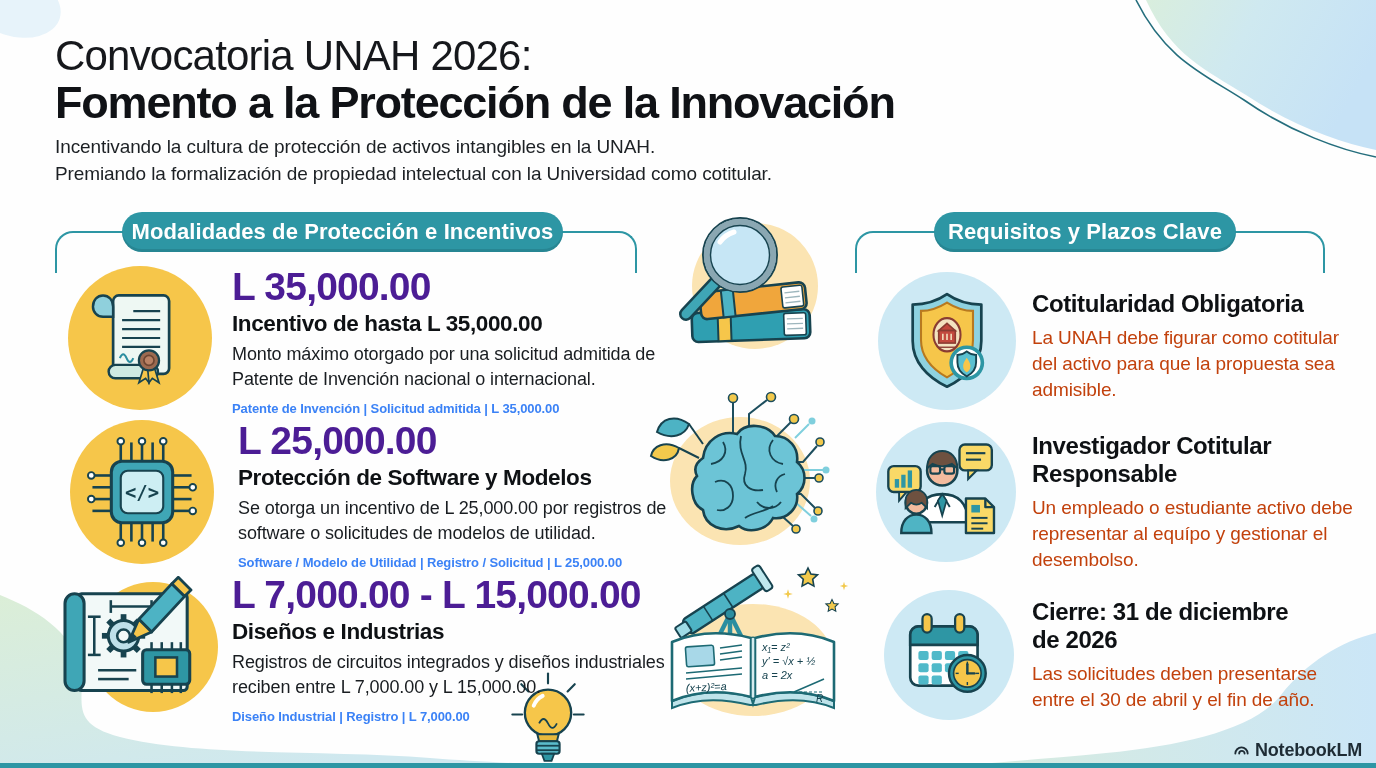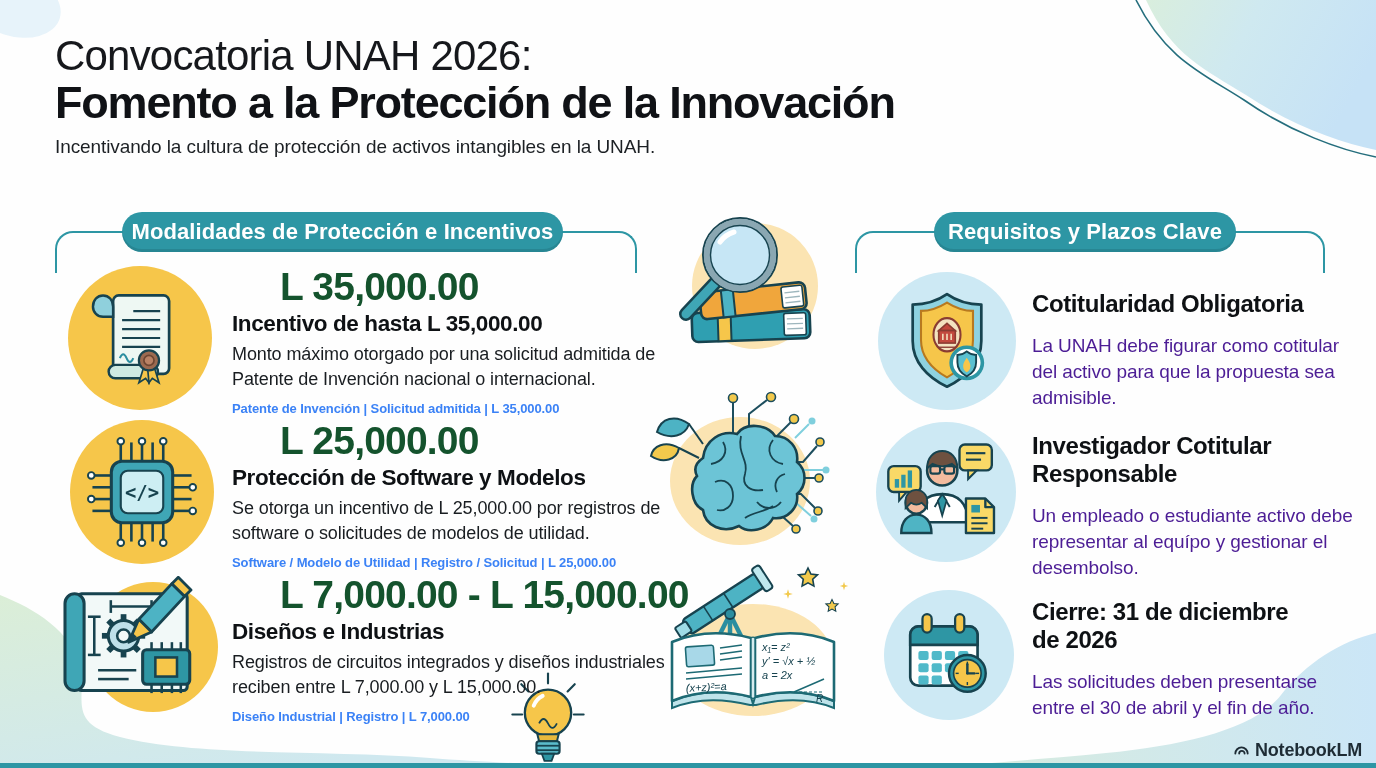--- a/index.html
+++ b/index.html
@@ -20,29 +20,29 @@
           box-shadow: inset 0 -3px 0 rgba(15,60,70,0.18); }
   .bracket { position:absolute; border:2px solid #2d96a4; border-bottom:none;
              border-radius:18px 18px 0 0; z-index:2; }
 
   .icon-circle { position:absolute; border-radius:50%; display:flex; align-items:center;
                  justify-content:center; z-index:2; overflow:visible; }
   .yellow-bg { background:#f6c64a; }
   .blue-bg { background:#cde9f4; }
 
   .item-text { z-index:2; }
-  .amount { font-size:39px; font-weight:800; letter-spacing:-0.8px; color:#14532d; line-height:0.98;margin-left:48px; }
+  .amount { font-size:39px; font-weight:800; letter-spacing:-0.8px; color:#4c1d95; line-height:0.98; }
   .heading { font-size:22.5px; font-weight:700; color:#0e1114; margin-top:5px; line-height:1.12;
              letter-spacing:-0.4px; white-space:pre-line; }
   .body { font-size:18px; color:#191d21; margin-top:6px; line-height:25px; white-space:pre-line; letter-spacing:-0.1px; }
   .meta { font-size:13px; font-weight:700; color:#3b82f6; margin-top:9px; letter-spacing:-0.1px; }
 
   .r-heading { font-size:24px; font-weight:700; color:#0e1114; line-height:28px;
                letter-spacing:-0.4px; white-space:pre-line; }
-  .r-body { font-size:19px; color:#4c1d95; margin-top:15px; line-height:26px; white-space:pre-line; letter-spacing:-0.1px; }
+  .r-body { font-size:19px; color:#c2410c; margin-top:7px; line-height:26px; white-space:pre-line; letter-spacing:-0.1px; }
 
   .watermark { position:absolute; right:14px; bottom:7px; display:flex; align-items:center; gap:5px;
                color:#1e2c35; font-weight:700; font-size:18px; z-index:9; letter-spacing:-0.2px; }
   .illu { position:absolute; z-index:1; }
 </style>
 </head>
 <body>
 
 <div class="canvas">
 
@@ -81,20 +81,21 @@
   </svg>
 
   <div class="bottom-bar"></div>
 
   <div class="abs" style="left:55px; top:34px; z-index:2;">
     <div class="title1">Convocatoria UNAH 2026:</div>
     <div class="title2">Fomento a la Protección de la Innovación</div>
   </div>
   <div class="abs subtitle" style="left:55px; top:133px;">
     <div>Incentivando la cultura de protección de activos intangibles en la UNAH.</div>
+    <div>Premiando la formalización de propiedad intelectual con la Universidad como cotitular.</div>
   </div>
 
   <div>
     <div class="bracket" style="left:55px; top:231px; width:582px; height:42px;"></div>
     <div class="pill" style="left:122px; top:212px; width:441px; height:40px;">
       <span>Modalidades de Protección e Incentivos</span>
     </div>
 
     <div class="icon-circle yellow-bg" style="left:68px; top:266px; width:144px; height:144px;">
       <svg width="112" height="112" viewBox="0 0 100 100">
@@ -155,21 +156,21 @@
           <circle cx="7" cy="36" r="2.8"></circle>
             <circle cx="7" cy="56" r="2.8"></circle>
           <circle cx="93" cy="46" r="2.8"></circle>
             <circle cx="93" cy="66" r="2.8"></circle>
         </g>
         <rect x="24" y="24" width="52" height="52" rx="9" fill="#3fa6b6" stroke="#17434f" stroke-width="2.6"></rect>
         <rect x="32" y="32" width="36" height="36" rx="6" fill="#cdeef3" stroke="#17434f" stroke-width="1.8"></rect>
         <text x="50" y="56" text-anchor="middle" font-size="16" font-weight="bold" fill="#17434f" font-family="DejaVu Sans Mono, monospace">&lt;/&gt;</text>
       </svg>
     </div>
-    <div class="abs item-text" style="left:232px; top:422px; width:480px;">
+    <div class="abs item-text" style="left:238px; top:422px; width:480px;">
       <div class="amount">L 25,000.00</div>
       <div class="heading">Protección de Software y Modelos</div>
       <div class="body">Se otorga un incentivo de L 25,000.00 por registros de
 software o solicitudes de modelos de utilidad.</div>
       <div class="meta">Software / Modelo de Utilidad | Registro / Solicitud | L 25,000.00</div>
     </div>
 
     <div class="icon-circle yellow-bg" style="left:88px; top:582px; width:130px; height:130px;">
       <svg class="abs" style="left:-38px; top:-6px;" width="170" height="140" viewBox="0 0 130 110">
         <rect x="20" y="14" width="86" height="76" rx="3" fill="#f2f9f8" stroke="#17434f" stroke-width="2.4"></rect>

